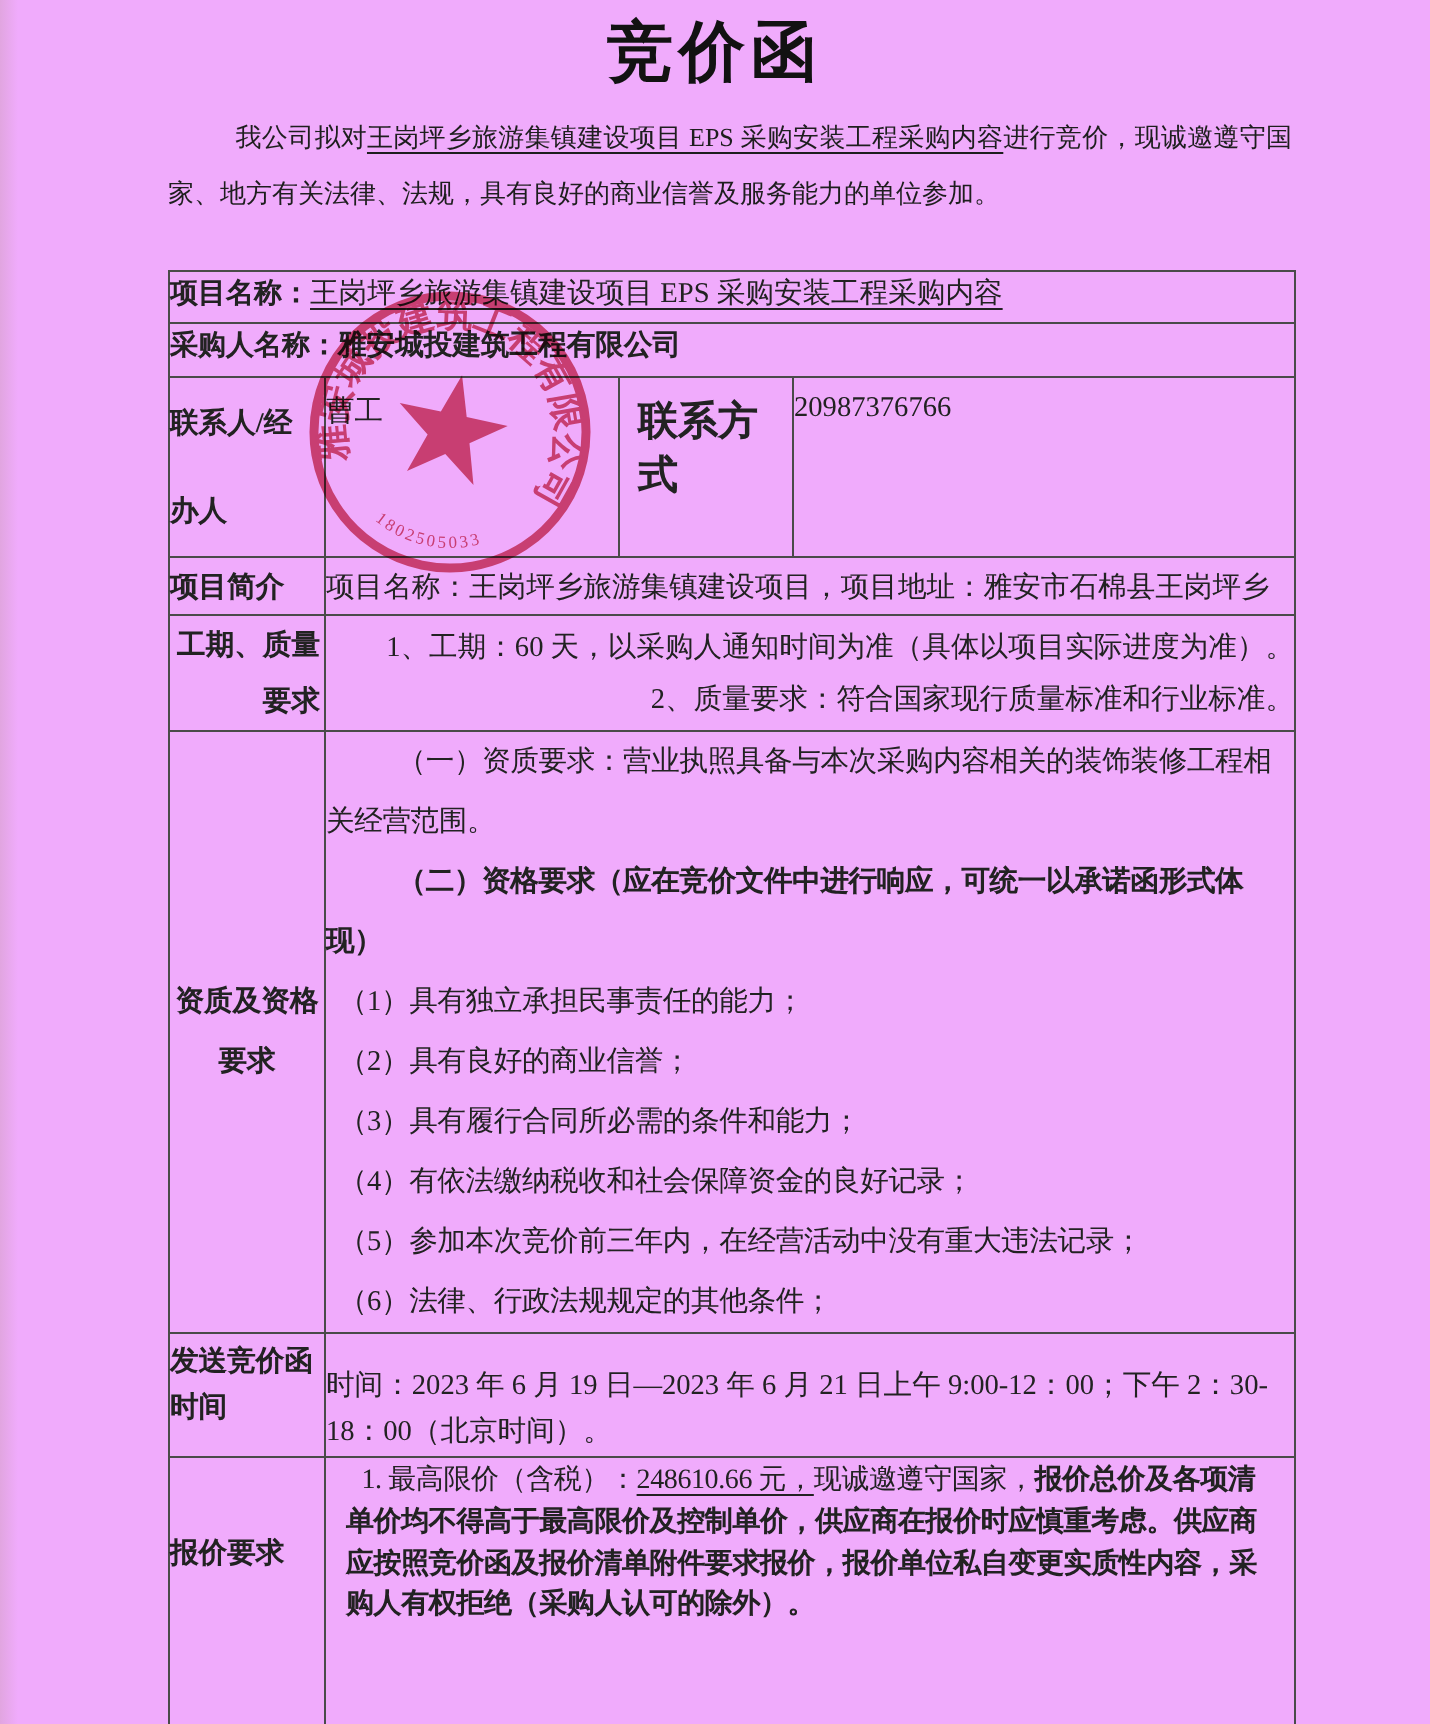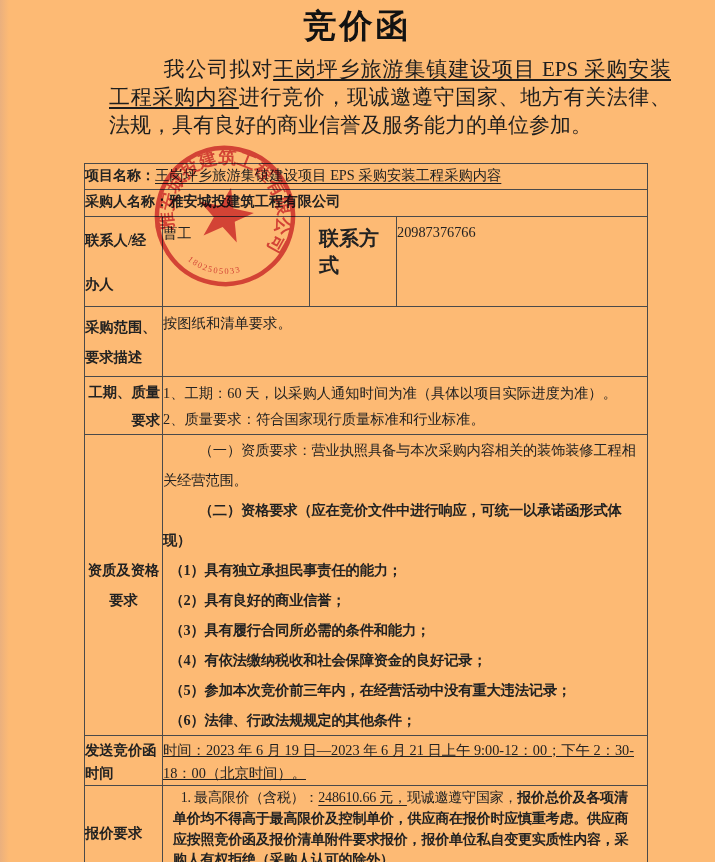--- a/index.html
+++ b/index.html
@@ -1,27 +1,27 @@
 <!DOCTYPE html>
 <html><head>
 <meta charset="utf-8">
 <style>
   html,body { margin:0; padding:0; background:#e8e8e8; }
   .page {
     position:relative; width:715px; height:862px; margin:0 auto;
-    background:#fdba74; overflow:hidden;
+    background:#f0abfc; overflow:hidden;
     font-family:"Liberation Serif","DejaVu Serif",serif; color:#1e1e1e;
   }
   .page::before{ content:""; position:absolute; left:0; top:0; width:9px; height:100%;
     background:linear-gradient(90deg, rgba(186,150,150,.28), rgba(186,150,150,0)); pointer-events:none; }
 
   .title { margin:4px 0 0; text-align:center; font-size:33px; font-weight:bold;
     letter-spacing:3px; color:#121212; }
 
-  .intro { width:562px; margin:6px 0 0 109px; font-size:21px; line-height:28px;
+  .intro { width:562px; margin:6px 0 0 84px; font-size:13px; line-height:28px;
     text-align:justify; text-indent:2.6em; }
 
   .u { text-decoration:underline; text-underline-offset:3px; }
   .b { font-weight:bold; }
 
   table.bid { border-collapse:collapse; table-layout:fixed; margin:24px 0 0 84px; width:563px; }
   .bid td { border:1px solid #4a4a4a; font-size:14.3px; vertical-align:top; padding:0; color:#222; }
 
   .lbl { font-weight:bold; font-size:13px; white-space:pre-line; padding:3px 2px 0 7px; }
   .ct  { padding:0 8px 0 10px; }
@@ -37,33 +37,33 @@
   .r3 .ct  { padding-top:7px; }
   .r3 .lbl2 { font-weight:bold; font-size:20px; padding:8px 0 0 9px; }
 
   .r4 td { height:28px; vertical-align:middle; }
   .r4 .lbl { padding-top:0; }
 
   .r5 td { height:62px; }
   .r5 .lbl { line-height:30px; padding-top:5px; }
   .r5 .ct  { padding-top:7px; }
 
-  .r6 td { height:57px; vertical-align:middle; }
+  .r6 td { height:57px; vertical-align:middle;text-align:right; }
   .r6 .lbl { text-align:right; line-height:28px; padding:0 2px; }
   .r6 .ct  { line-height:26px; }
 
   .r7 td { height:266px; vertical-align:middle; }
   .r7 .lbl { text-align:center; line-height:30px; padding:0 2px; }
   .r7 .ct  { line-height:30px; letter-spacing:-0.2px; }
   .r7 .ind { text-indent:2.5em; }
-  .r7 .itm { text-indent:0.45em;font-weight:bold; }
+  .r7 .itm { text-indent:0.45em; }
 
   .r8 td { height:43px; }
   .r8 .lbl { line-height:23px; padding-top:3px; }
-  .r8 .ct  { line-height:23px; padding-top:3px;text-decoration:underline; }
+  .r8 .ct  { line-height:23px; padding-top:15px; }
 
   .r9 td { height:147px; }
   .r9 .lbl { padding-top:38px; }
   .r9 .clip { height:145px; overflow:hidden; }
   .r9 .ct { line-height:20.8px; font-size:14px; letter-spacing:-0.2px; padding-top:2px; }
   .r9 p { margin:0; text-indent:0.55em; }
 
   
   .stamp { position:absolute; left:149px; top:140px; width:152px; height:152px;
     mix-blend-mode:multiply; opacity:0.88; pointer-events:none; }
@@ -96,26 +96,25 @@
     </tr>
 
     <tr class="r3">
       <td class="lbl">联系人/经
 办人</td>
       <td class="ct">曹工</td>
       <td class="lbl2">联系方式</td>
       <td class="ct">20987376766</td>
     </tr>
 
+    <tr class="r4">
+      <td class="lbl">项目简介</td>
+      <td colspan="3" class="ct">项目名称：王岗坪乡旅游集镇建设项目，项目地址：雅安市石棉县王岗坪乡</td>
+    </tr>
 
-    <tr class="r5">
-      <td class="lbl">采购范围、
-要求描述</td>
-      <td colspan="3" class="ct">按图纸和清单要求。</td>
-    </tr>
 
     <tr class="r6">
       <td class="lbl">工期、质量
 要求</td>
       <td colspan="3" class="ct">
         <div>1、工期：60 天，以采购人通知时间为准（具体以项目实际进度为准）。</div>
         <div>2、质量要求：符合国家现行质量标准和行业标准。</div>
       </td>
     </tr>
 

